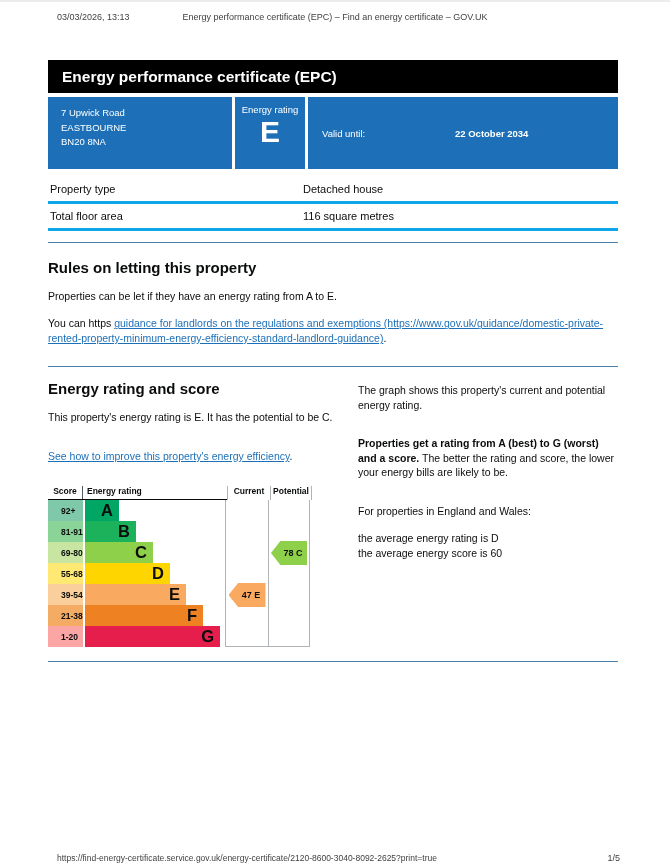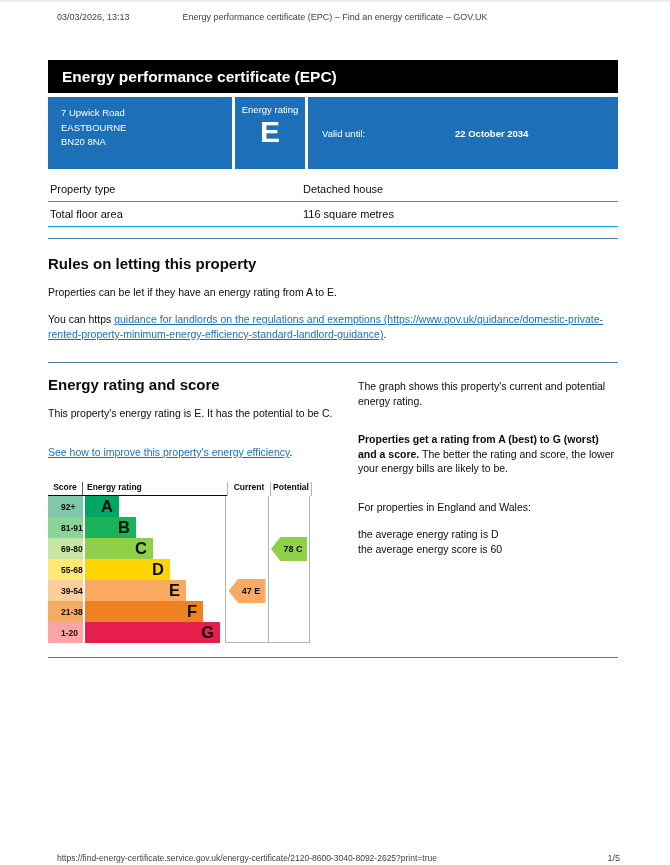--- a/index.html
+++ b/index.html
@@ -21,21 +21,21 @@
   .cert-address { flex:0 0 184px; padding:9px 0 0 13px; font-size:9.5px; line-height:1.55; }
   .cert-rating { flex:0 0 70px; text-align:center; padding-top:7px; }
   .cert-rating-label { font-size:9.5px; }
   .cert-rating-letter { font-size:30px; font-weight:bold; line-height:1.1; }
   .cert-right { flex:1; background:transparent !important; display:flex; flex-direction:column; gap:3px; }
   .cert-row { background:#1d70b8; flex:1; display:flex; align-items:center; padding-left:14px; font-size:9.5px; }
   .cert-label { width:133px; }
   .cert-value { font-weight:bold; }
 
   .prop-table { margin-top:7px; }
-  .prop-row { display:flex; border-bottom:1px solid #0ea5e9; padding:6px 0 6px 2px; font-size:11px; }
+  .prop-row { display:flex; border-bottom:3px solid #0ea5e9; padding:6px 0 6px 2px; font-size:11px; }
   .prop-row:first-child { border-top:1px solid #fff; }
   .prop-label { flex:0 0 253px; }
   .prop-value { flex:1; }
 
   hr.blue-rule { border:none; border-top:1px solid #4d7ea8; margin-top:11px; }
   hr.rule-2 { margin-top:21px; }
   hr.end-rule { margin-top:14px; }
 
   h2 { font-size:15px; font-weight:bold; margin-top:16px; }
   p { font-size:10.5px; line-height:1.38; margin-top:13px; }

